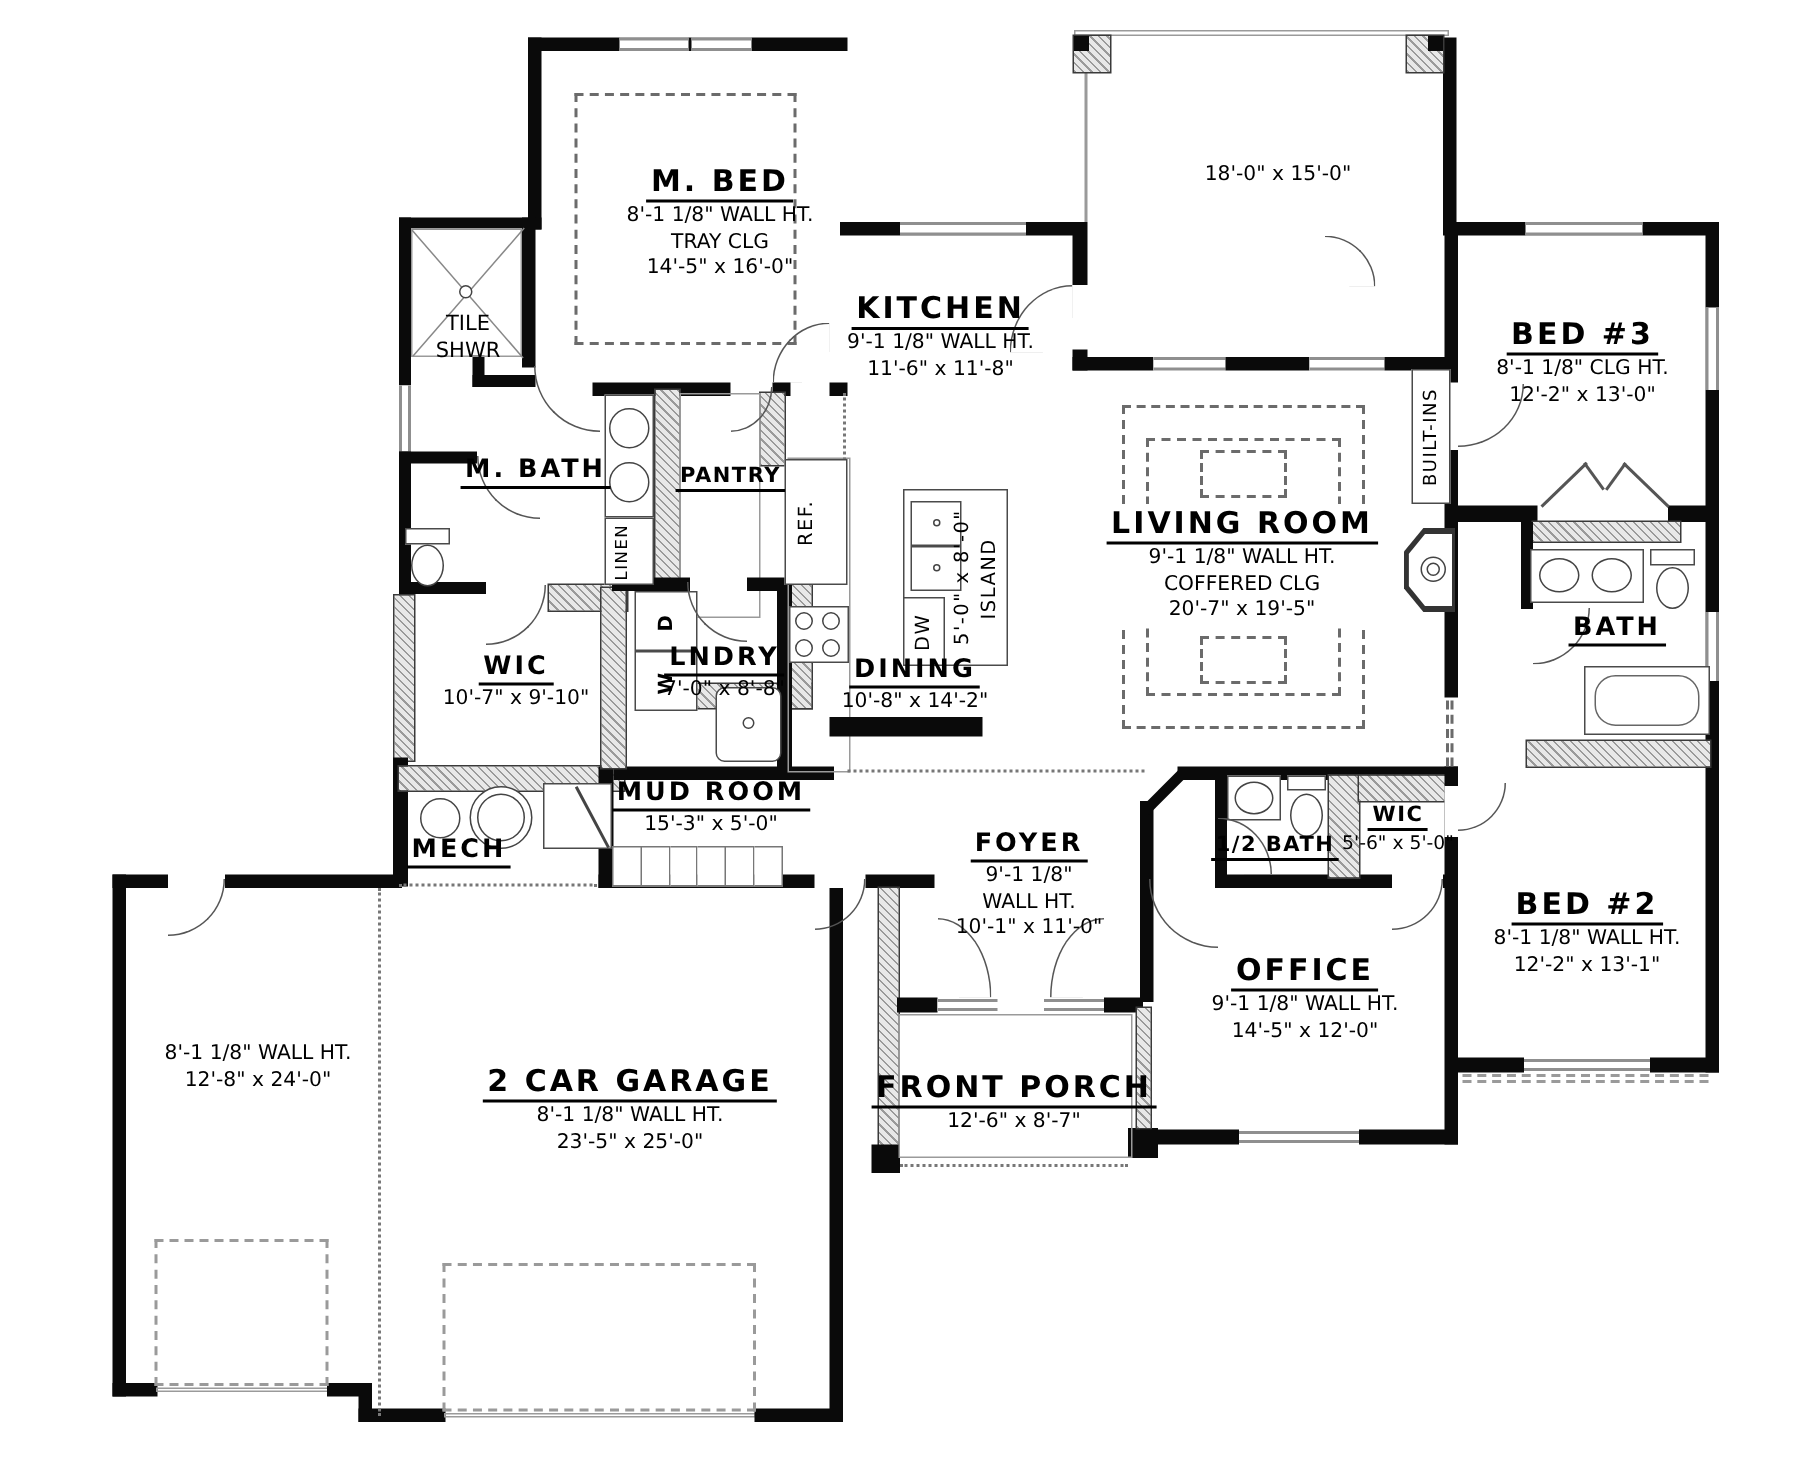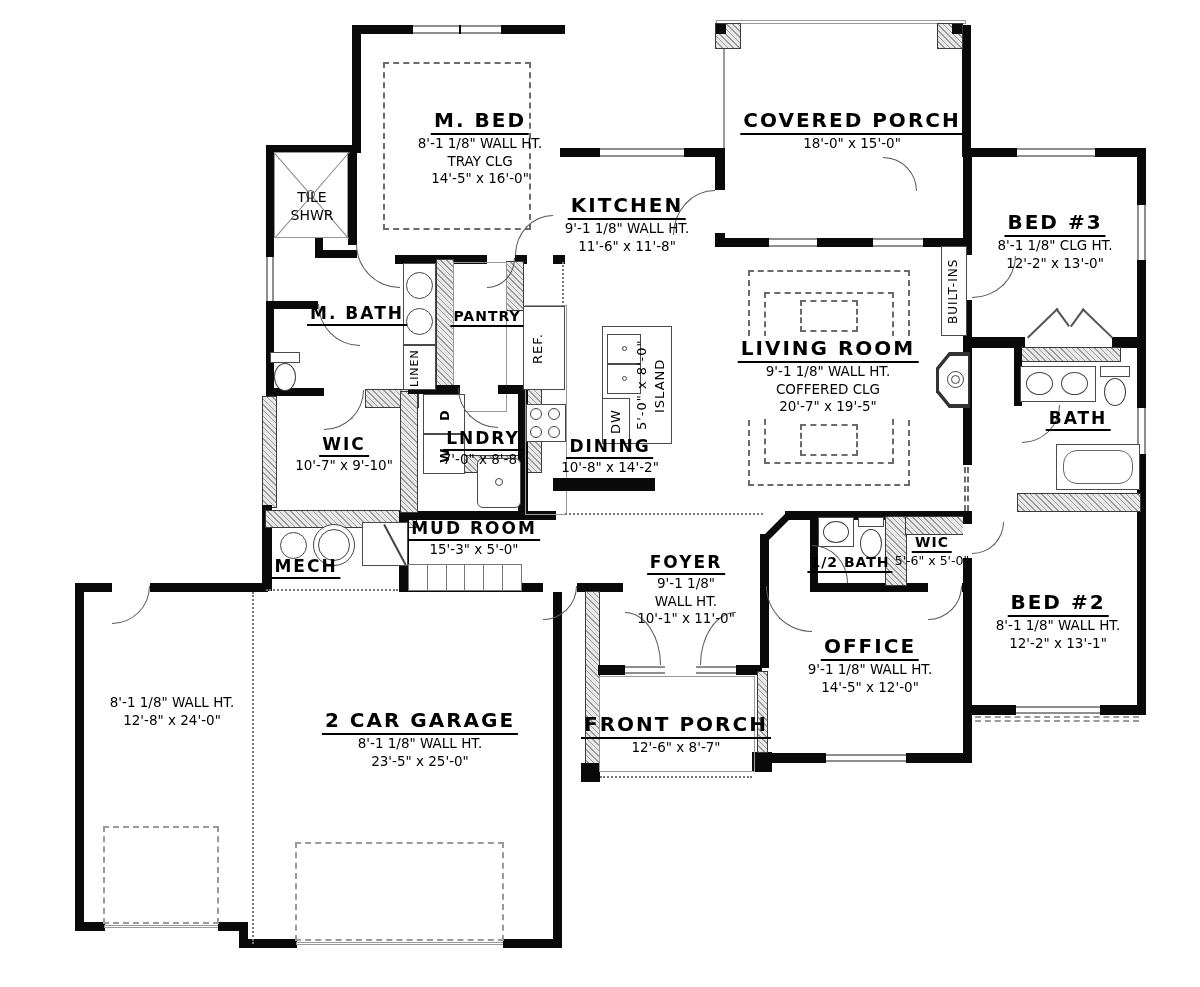--- a/index.html
+++ b/index.html
@@ -265,21 +265,21 @@
   <div class="qbr" style="left:972px;top:256px;width:44px;height:42px"></div>
   <div class="qbr" style="left:1022px;top:405px;width:38px;height:38px"></div>
   <div class="qtr" style="left:883px;top:157px;width:34px;height:34px"></div>
 
   <div class="lbl" style="left:480px;top:108px">
     <span class="t">M. BED</span>
     <div class="d">8'-1 1/8" WALL HT.</div>
     <div class="d">TRAY CLG</div>
     <div class="d">14'-5" x 16'-0"</div>
   </div>
-  <div class="lbl" style="left:312px;top:188px">
+  <div class="lbl" style="left:312px;top:207px">
     <div class="d" style="font-size:14px;font-weight:400">TILE</div>
     <div class="d" style="font-size:14px;font-weight:400">SHWR</div>
   </div>
   <div class="lbl" style="left:357px;top:303px">
     <span class="t m">M. BATH</span>
   </div>
   <div class="vlbl" style="left:408px;top:348px;height:40px;font-size:11px;font-weight:400">LINEN</div>
   <div class="lbl" style="left:487px;top:306px">
     <span class="t s">PANTRY</span>
   </div>
@@ -300,21 +300,20 @@
   <div class="lbl" style="left:610px;top:436px">
     <span class="t m">DINING</span>
     <div class="d">10'-8" x 14'-2"</div>
   </div>
   <div class="lbl" style="left:627px;top:193px">
     <span class="t">KITCHEN</span>
     <div class="d">9'-1 1/8" WALL HT.</div>
     <div class="d">11'-6" x 11'-8"</div>
   </div>
   <div class="lbl" style="left:852px;top:108px">
-    <span class="t">COVERED PORCH</span>
     <div class="d">18'-0" x 15'-0"</div>
   </div>
   <div class="lbl" style="left:828px;top:336px;background:#fff">
     <span class="t">LIVING ROOM</span>
     <div class="d">9'-1 1/8" WALL HT.</div>
     <div class="d">COFFERED CLG</div>
     <div class="d">20'-7" x 19'-5"</div>
   </div>
   <div class="vlbl" style="left:946px;top:248px;height:86px;font-size:12px;font-weight:400">BUILT-INS</div>
   <div class="lbl" style="left:1055px;top:210px">

